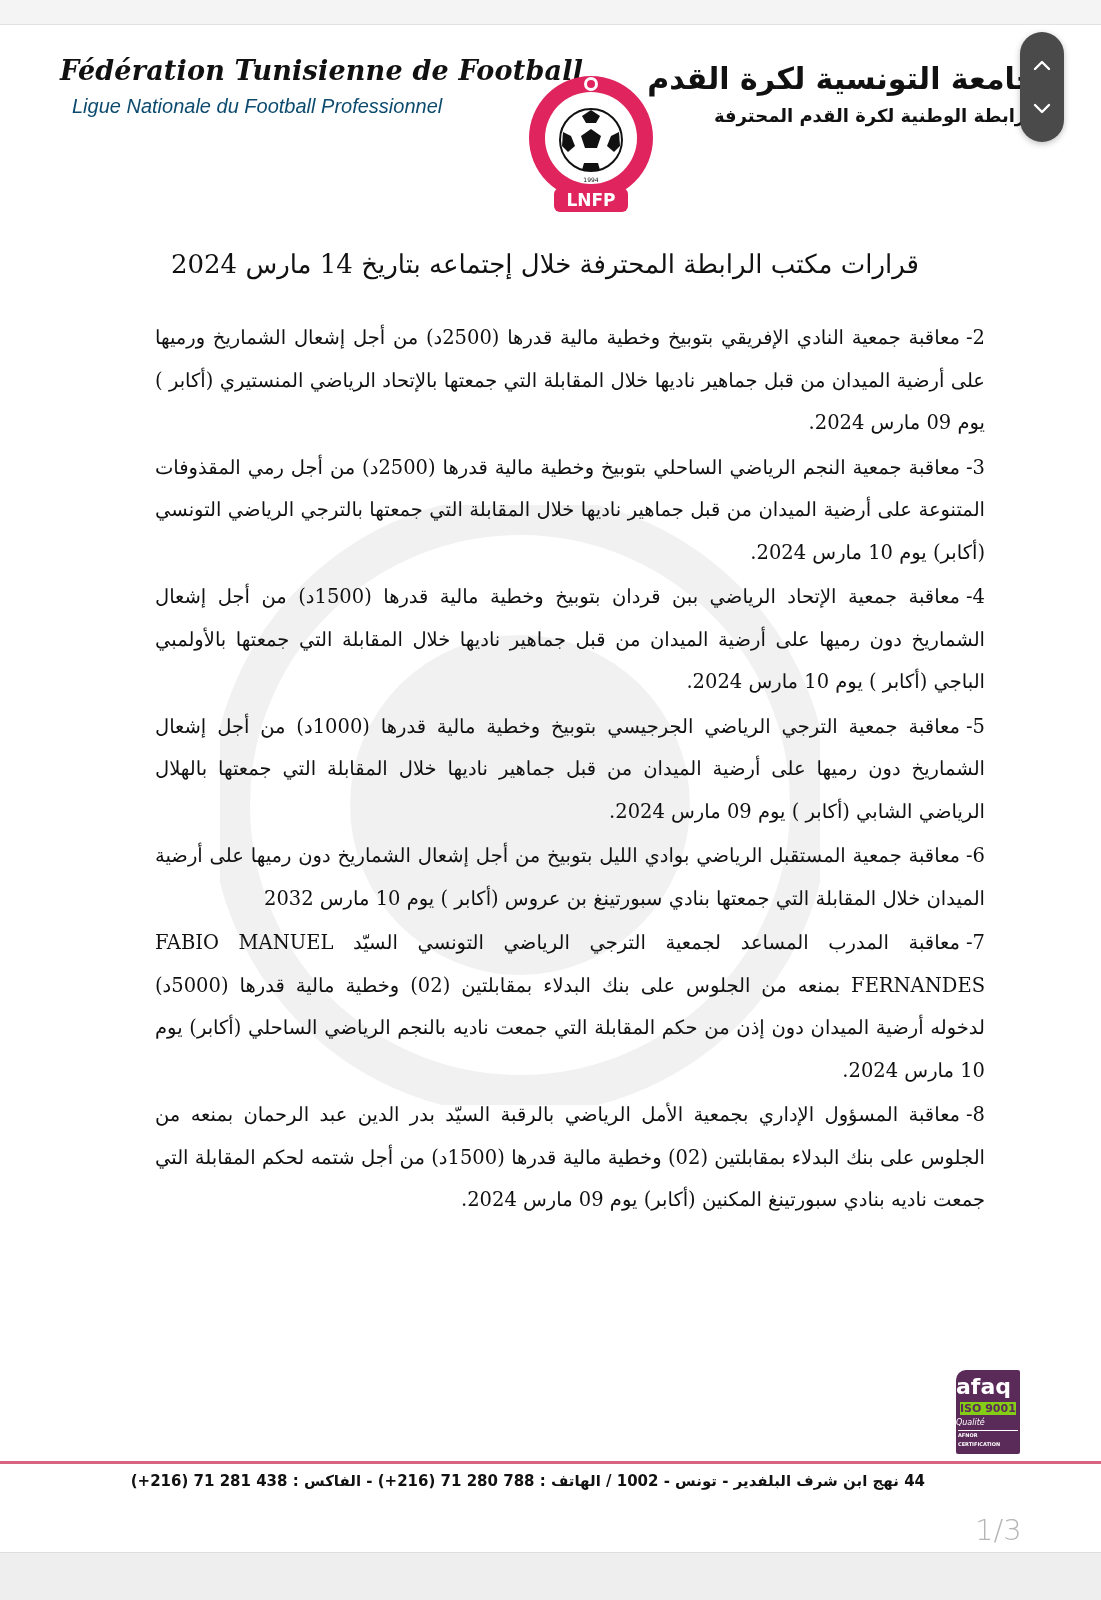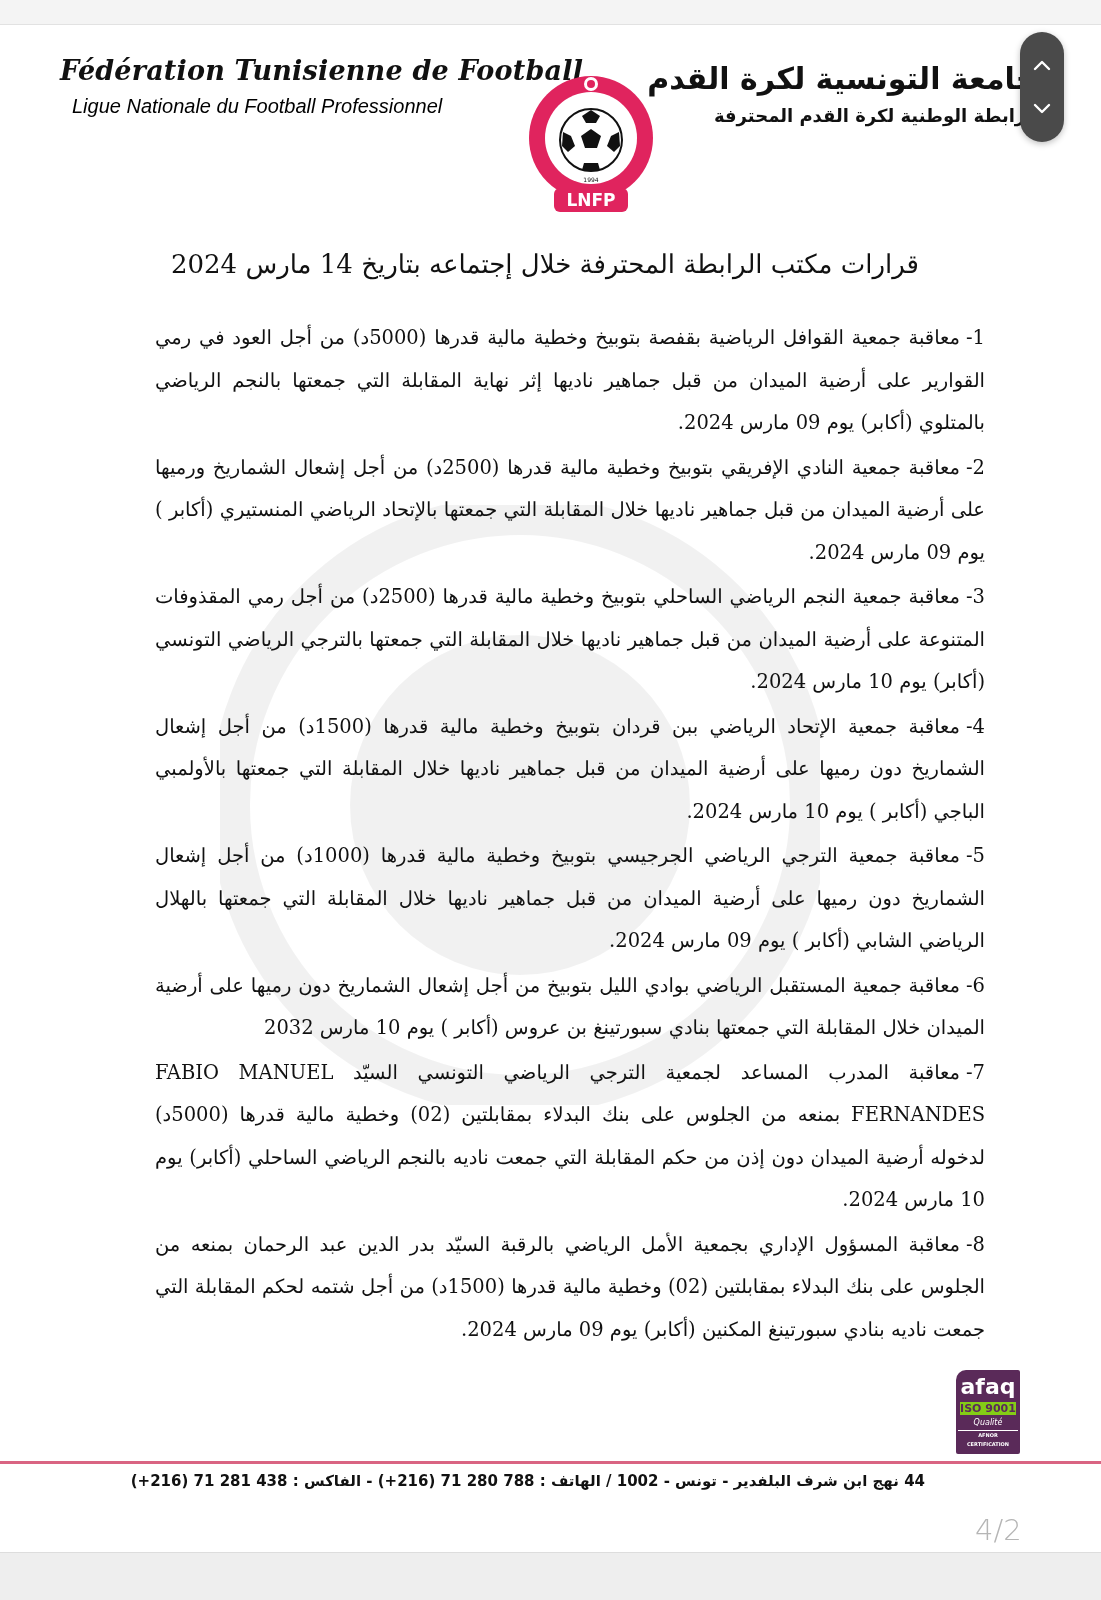--- a/index.html
+++ b/index.html
@@ -17,21 +17,21 @@
 
   
   .lh-fr-title {
     position: absolute; left: 60px; top: 30px; width: 440px;
     font-family: "DejaVu Serif", serif; font-style: italic; font-weight: bold;
     font-size: 27px; color: #111; letter-spacing: 0.2px; white-space: nowrap;
   }
   .lh-fr-sub {
     position: absolute; left: 72px; top: 70px; width: 420px;
     font-family: "Liberation Sans", sans-serif; font-style: italic;
-    font-size: 20px; color: #000000; white-space: nowrap;
+    font-size: 20px; color: #0c4a6e; white-space: nowrap;
   }
   .lh-ar-title {
     position: absolute; right: 42px; top: 36px; width: 420px; direction: rtl; text-align: right;
     font-family: "DejaVu Sans", sans-serif; font-weight: bold; font-size: 30px; color: #111; white-space: nowrap;
   }
   .lh-ar-sub {
     position: absolute; right: 62px; top: 80px; width: 400px; direction: rtl; text-align: right;
     font-family: "DejaVu Sans", sans-serif; font-weight: bold; font-size: 18px; color: #111; white-space: nowrap;
   }
   .logo { position: absolute; left: 520px; top: 45px; width: 142px; height: 150px; }
@@ -49,21 +49,21 @@
     position: absolute; left: 155px; top: 292px; width: 830px;
     direction: rtl; text-align: justify;
     font-family: "DejaVu Serif", serif; font-size: 19.5px; line-height: 42.5px; color: #111;
   }
   .decision { margin: 0 0 2px 0; }
   .decision .num { margin-left: 6px; }
 
   
   .afaq {
     position: absolute; left: 956px; top: 1345px; width: 64px; height: 84px;
-    background: #5a2a59; border-radius: 10px 2px 2px 2px; color: #fff; text-align: center;
+    background: #5a2a59; border-radius: 10px 2px 2px 2px; color: #fff; text-align: left;
     font-family: "DejaVu Sans", sans-serif;
   }
   .afaq .brand { font-size: 22px; font-weight: bold; line-height: 26px; margin-top: 4px; }
   .afaq .iso { background: #84cc16; color: #5a2a59; font-size: 11px; font-weight: bold; margin: 2px 4px; line-height: 13px; }
   .afaq .qual { font-size: 8px; line-height: 12px; font-style: italic; }
   .afaq .cert { font-size: 5px; line-height: 9px; font-weight: bold; border-top: 1px solid #fff; margin: 1px 2px 0; }
 
   
   .footer-rule { position: absolute; left: 0; top: 1436px; width: 1101px; height: 3px; background: #d2496c; opacity: 0.85; }
   .footer-ar {
@@ -118,41 +118,40 @@
     <text x="71" y="136" text-anchor="middle" font-family="DejaVu Sans, sans-serif" font-weight="bold" font-size="17" fill="#ffffff">LNFP</text>
     <text x="71" y="112" text-anchor="middle" font-family="DejaVu Sans, sans-serif" font-size="6" fill="#111">1994</text>
   </svg>
 
   <div class="lh-ar-title">الجامعة التونسية لكرة القدم</div>
   <div class="lh-ar-sub">الرابطة الوطنية لكرة القدم المحترفة</div>
 
   <div class="doc-title">قرارات مكتب الرابطة المحترفة خلال إجتماعه بتاريخ 14 مارس 2024</div>
 
   <div class="decisions">
-    <p class="decision"><span class="num">1-</span><span>معاقبة جمعية القوافل الرياضية بقفصة بتوبيخ وخطية مالية قدرها (5000د) من أجل العود في رمي القوارير على أرضية الميدان من قبل جماهير ناديها إثر نهاية المقابلة التي جمعتها بالنجم الرياضي بالمتلوي (أكابر) يوم 09 مارس 2024.</span></p>
     <p class="decision"><span class="num">2-</span><span>معاقبة جمعية النادي الإفريقي بتوبيخ وخطية مالية قدرها (2500د) من أجل إشعال الشماريخ ورميها على أرضية الميدان من قبل جماهير ناديها خلال المقابلة التي جمعتها بالإتحاد الرياضي المنستيري (أكابر ) يوم 09 مارس 2024.</span></p>
     <p class="decision"><span class="num">3-</span><span>معاقبة جمعية النجم الرياضي الساحلي بتوبيخ وخطية مالية قدرها (2500د) من أجل رمي المقذوفات المتنوعة على أرضية الميدان من قبل جماهير ناديها خلال المقابلة التي جمعتها بالترجي الرياضي التونسي (أكابر) يوم 10 مارس 2024.</span></p>
     <p class="decision"><span class="num">4-</span><span>معاقبة جمعية الإتحاد الرياضي ببن قردان بتوبيخ وخطية مالية قدرها (1500د) من أجل إشعال الشماريخ دون رميها على أرضية الميدان من قبل جماهير ناديها خلال المقابلة التي جمعتها بالأولمبي الباجي (أكابر ) يوم 10 مارس 2024.</span></p>
     <p class="decision"><span class="num">5-</span><span>معاقبة جمعية الترجي الرياضي الجرجيسي بتوبيخ وخطية مالية قدرها (1000د) من أجل إشعال الشماريخ دون رميها على أرضية الميدان من قبل جماهير ناديها خلال المقابلة التي جمعتها بالهلال الرياضي الشابي (أكابر ) يوم 09 مارس 2024.</span></p>
     <p class="decision"><span class="num">6-</span><span>معاقبة جمعية المستقبل الرياضي بوادي الليل بتوبيخ من أجل إشعال الشماريخ دون رميها على أرضية الميدان خلال المقابلة التي جمعتها بنادي سبورتينغ بن عروس (أكابر ) يوم 10 مارس 2032</span></p>
     <p class="decision"><span class="num">7-</span><span>معاقبة المدرب المساعد لجمعية الترجي الرياضي التونسي السيّد FABIO MANUEL FERNANDES بمنعه من الجلوس على بنك البدلاء بمقابلتين (02) وخطية مالية قدرها (5000د) لدخوله أرضية الميدان دون إذن من حكم المقابلة التي جمعت ناديه بالنجم الرياضي الساحلي (أكابر) يوم 10 مارس 2024.</span></p>
     <p class="decision"><span class="num">8-</span><span>معاقبة المسؤول الإداري بجمعية الأمل الرياضي بالرقبة السيّد بدر الدين عبد الرحمان بمنعه من الجلوس على بنك البدلاء بمقابلتين (02) وخطية مالية قدرها (1500د) من أجل شتمه لحكم المقابلة التي جمعت ناديه بنادي سبورتينغ المكنين (أكابر) يوم 09 مارس 2024.</span></p>
   </div>
 
   <div class="afaq">
     <div class="brand">afaq</div>
     <div class="iso">ISO 9001</div>
     <div class="qual">Qualité</div>
     <div class="cert">AFNOR CERTIFICATION</div>
   </div>
 
   <div class="footer-rule"></div>
   <div class="footer-ar">44 نهج ابن شرف البلفدير - تونس - 1002 / الهاتف : 788 280 71 (216+) - الفاكس : 438 281 71 (216+)</div>
 
-  <div class="page-indicator">4/2</div>
+  <div class="page-indicator">1/3</div>
 </div>
 
 <div class="viewer-bottom"></div>
 
 <div class="nav-pill">
   <div class="nav-btn up">
     <svg width="18" height="12" viewBox="0 0 18 12">
       <polyline points="2,10 9,3 16,10" fill="none" stroke="#ffffff" stroke-width="2.4" stroke-linecap="round" stroke-linejoin="round"></polyline>
     </svg>
   </div>

